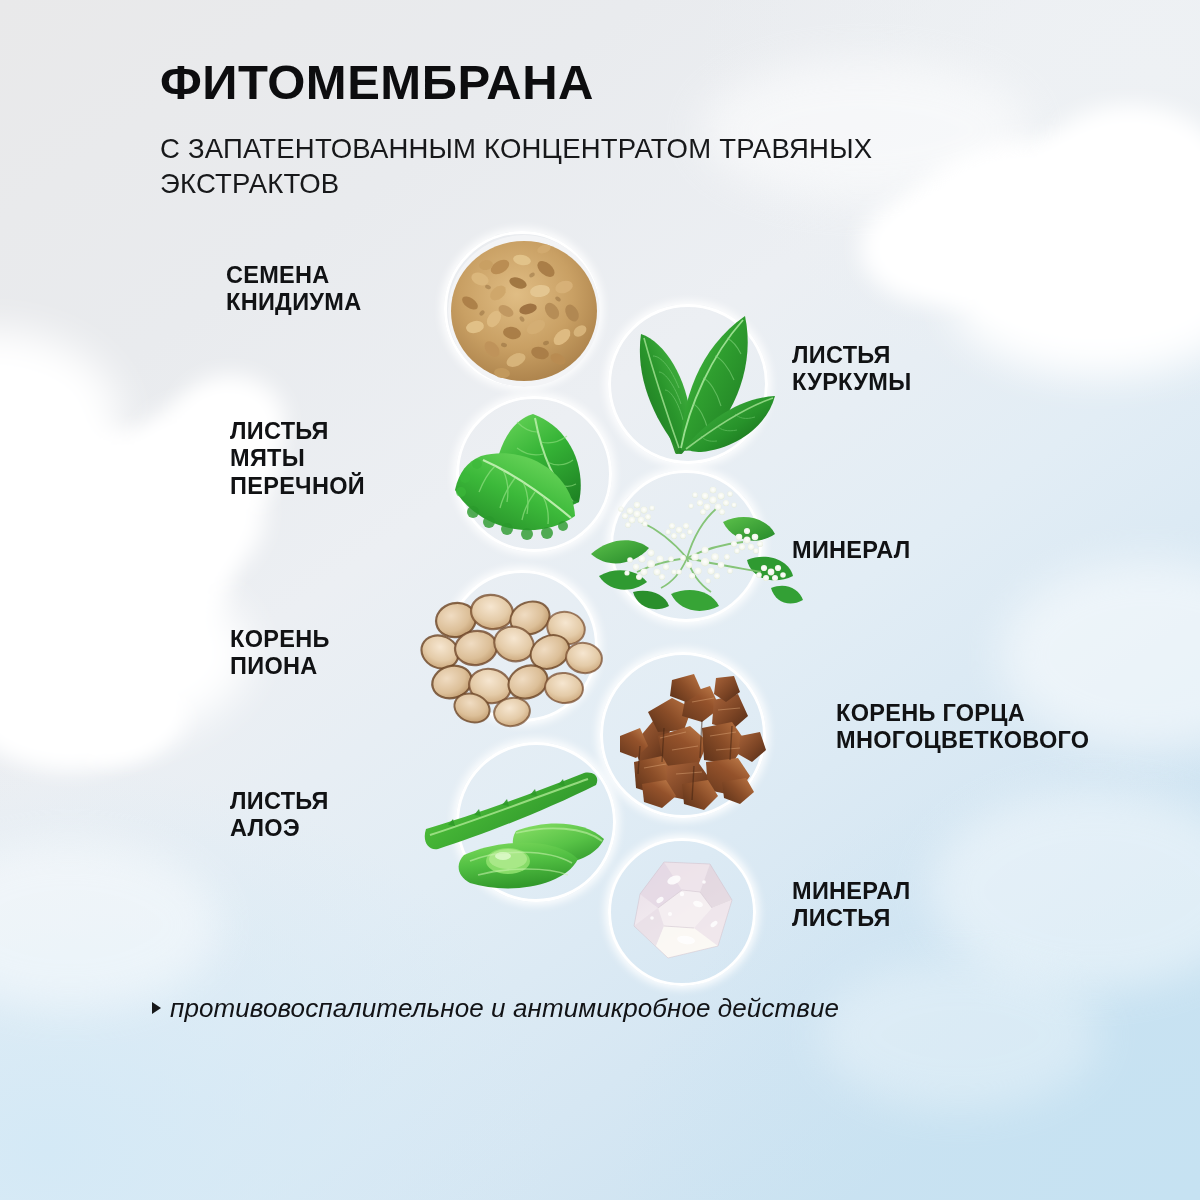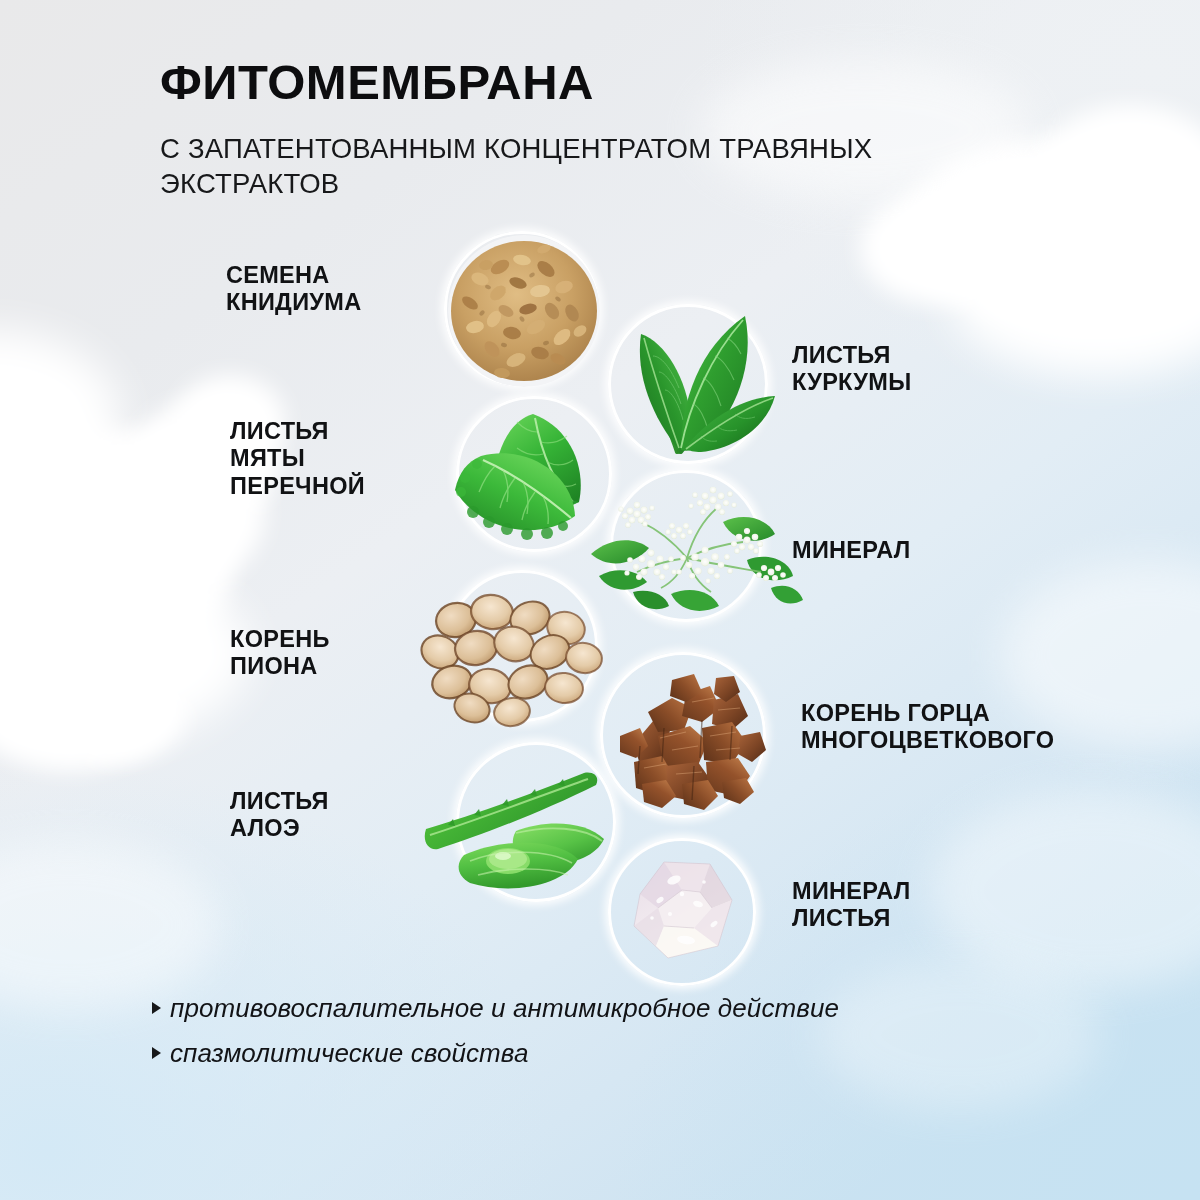--- a/index.html
+++ b/index.html
@@ -530,21 +530,21 @@
     </g>
     <g stroke="#3e2110" stroke-width="1.4" opacity=".5" fill="none">
       <path d="M66 78 L64 112"></path>
         <path d="M104 70 L102 108"></path>
       <path d="M134 76 L132 110"></path>
         <path d="M42 96 L40 124"></path>
       <path d="M96 116 L94 150"></path>
     </g>
   </svg>
 </div>
-<div class="lbl l" style="left:801px; top:700px; width:340px;">КОРЕНЬ ГОРЦА
+<div class="lbl l" style="left:836px; top:700px; width:340px;">КОРЕНЬ ГОРЦА
 МНОГОЦВЕТКОВОГО</div>
 
 <div class="circle" style="left:456px; top:742px; width:160px; height:160px;"></div>
 <div class="art" style="left:408px; top:755px;">
   <svg width="225" height="145" viewBox="0 0 225 145">
     <defs>
       <linearGradient id="gAloe1" x1="0%" y1="0%" x2="100%" y2="60%">
         <stop offset="0%" stop-color="#5dcb3c"></stop>
         <stop offset="45%" stop-color="#43b235"></stop>
         <stop offset="100%" stop-color="#2a8f28"></stop>
@@ -636,17 +636,13 @@
   </svg>
 </div>
 <div class="lbl l" style="left:792px; top:878px; width:280px;">МИНЕРАЛ
 ЛИСТЬЯ</div>
 
 <div id="benefits">
   <div class="ben">
     <span class="tri"></span>
     <span>противовоспалительное и антимикробное действие</span>
   </div>
-  <div class="ben">
-    <span class="tri"></span>
-    <span>спазмолитические свойства</span>
-  </div>
 </div>
 
 </body></html>

